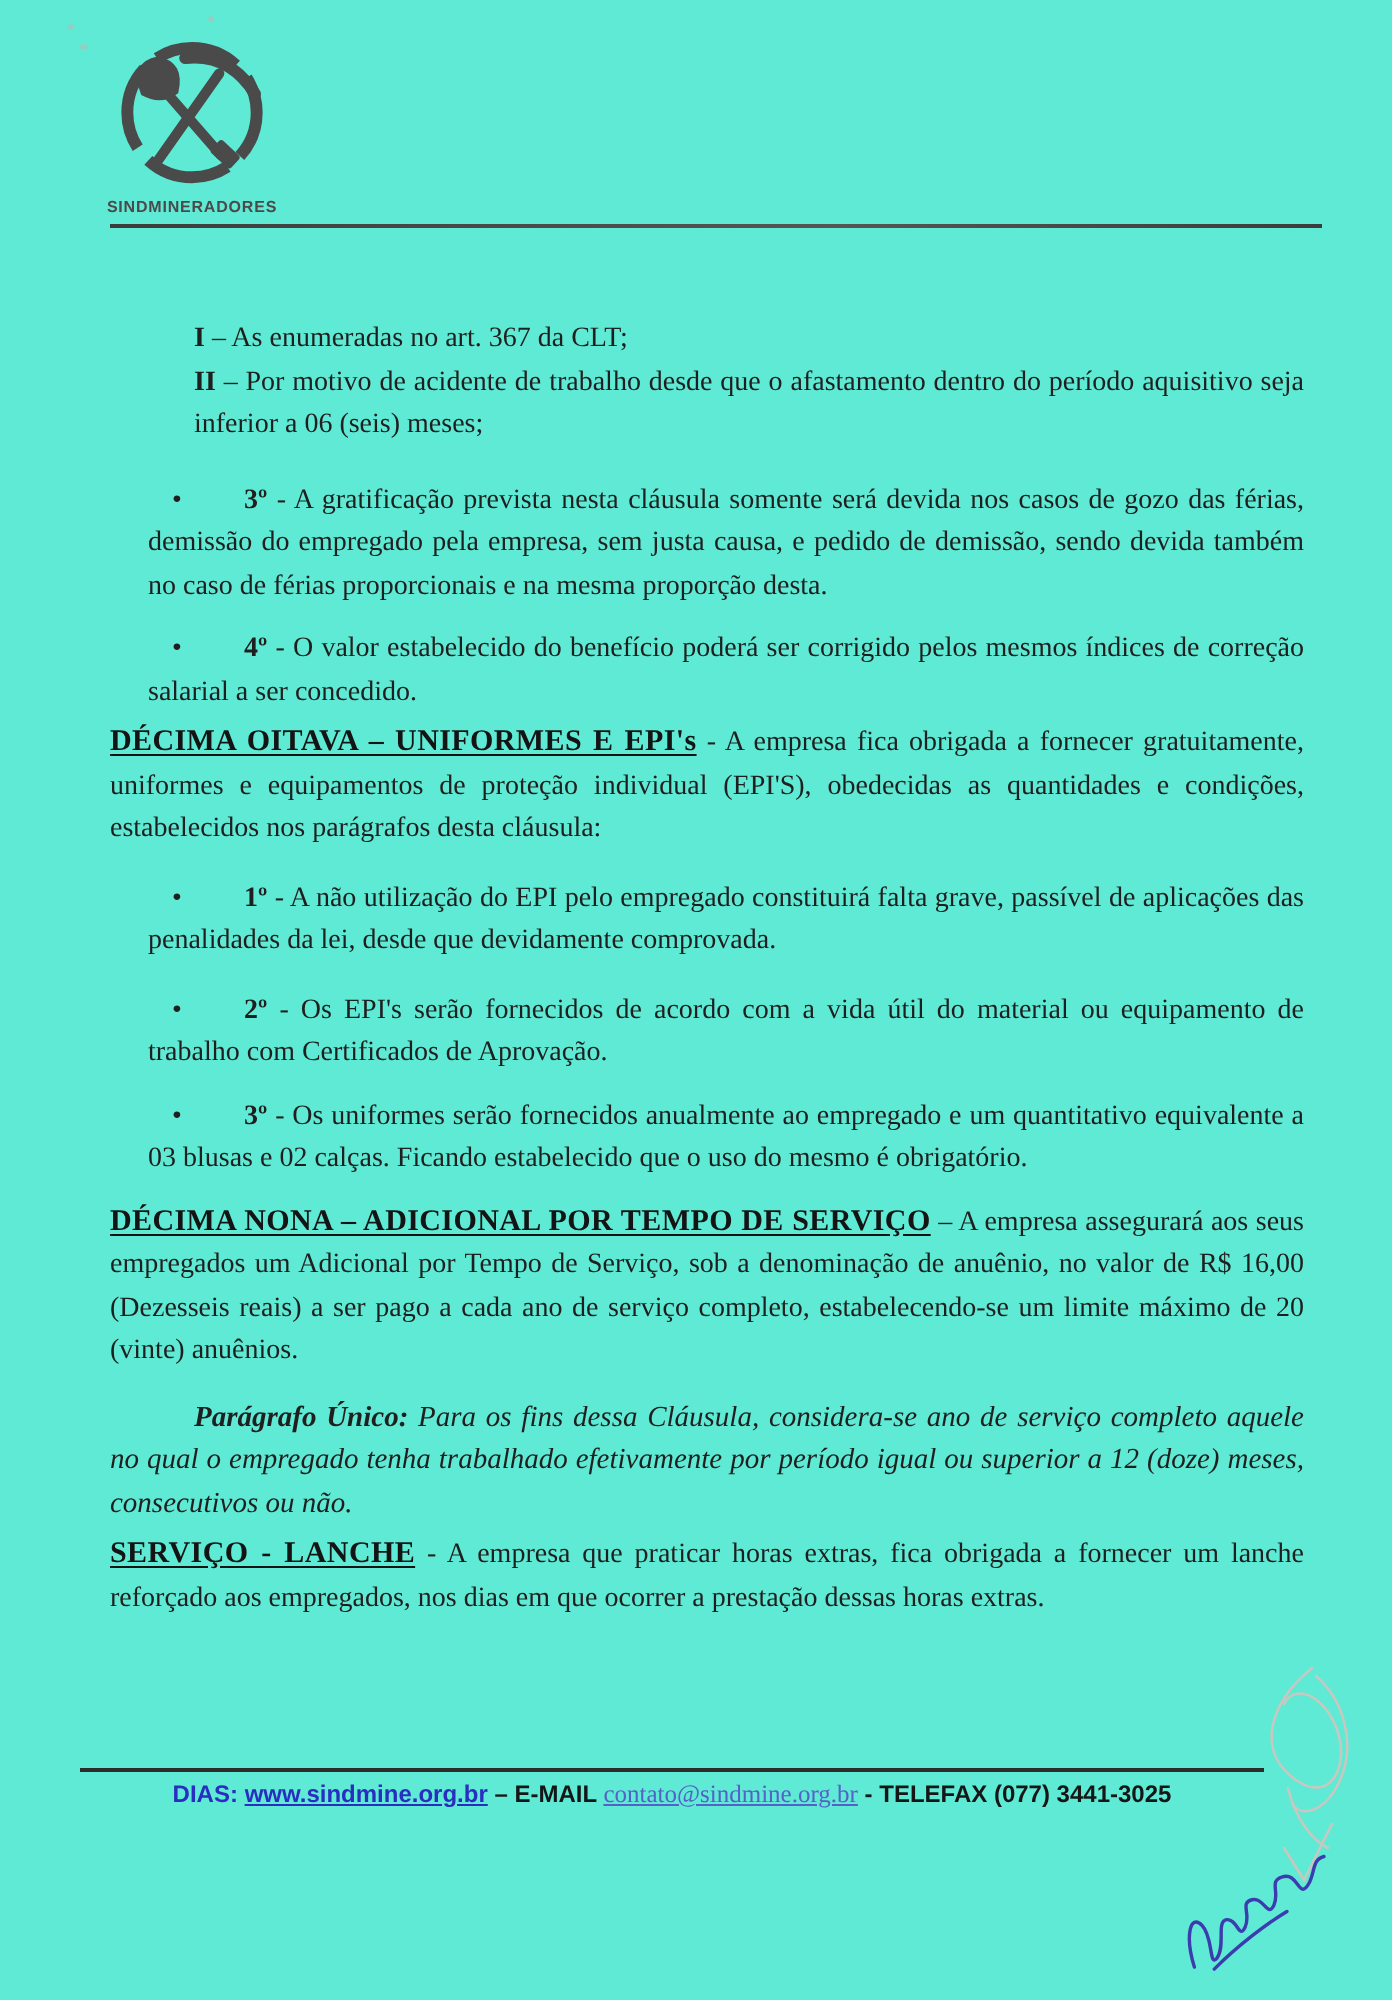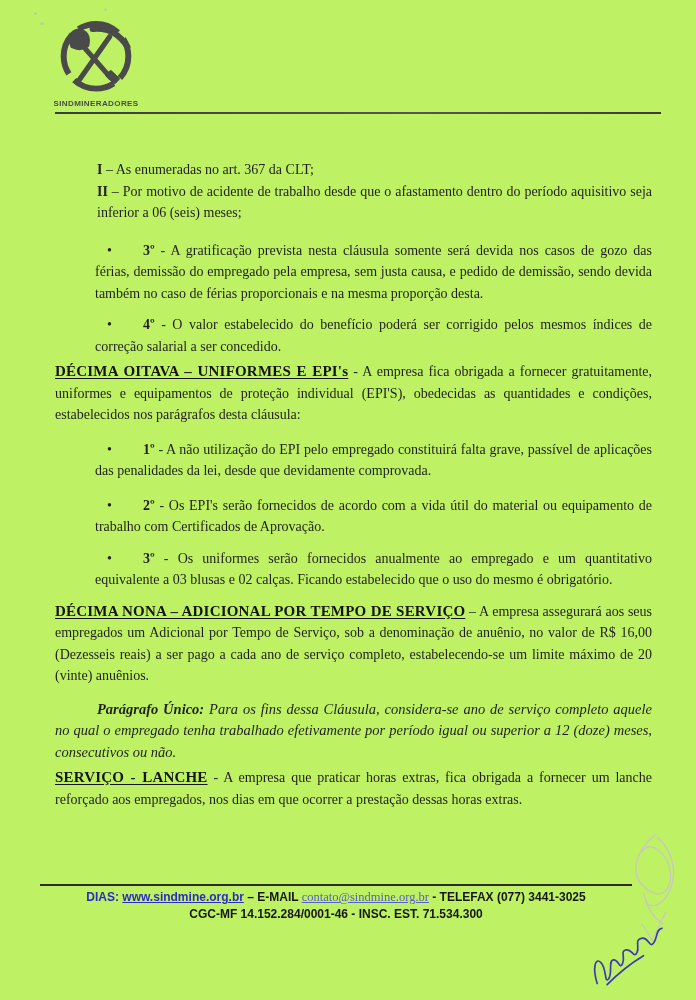--- a/index.html
+++ b/index.html
@@ -1,17 +1,17 @@
 <!DOCTYPE html>
 <html lang="pt"><head>
 <meta charset="utf-8">
 <style>
   html,body{margin:0;padding:0;background:#e8e8e8;}
   .page{
-    position:relative;width:696px;height:1000px;background:#bef264;
+    position:relative;width:696px;height:1000px;background:#5eead4;
     overflow:hidden;font-family:"Liberation Serif",serif;color:#1f1f1f;
     margin:0 auto;
   }
   
   .logo-wrap{position:absolute;left:53px;top:18px;width:86px;}
   .logo-svg{display:block;}
   .logo-text{
     font-family:"Liberation Sans",sans-serif;font-weight:bold;
     font-size:8px;letter-spacing:.4px;color:#4a4a4a;text-align:center;
     margin-top:1px;white-space:nowrap;
@@ -21,21 +21,21 @@
     background:linear-gradient(90deg,#3c3c3c,#555 60%,#3c3c3c);
   }
   
   .bodytext{
     position:absolute;left:55px;top:159px;width:597px;
     font-size:14px;line-height:21.5px;text-align:justify;
   }
   .para{margin:0;}
   .roman-block{margin-left:42px;margin-bottom:16px;}
   .rn{font-weight:bold;}
-  .bullet{margin-left:40px;}
+  .bullet{margin-left:19px;}
   .bdot{display:inline-block;width:48px;padding-left:12px;box-sizing:border-box;}
   .bnum{font-weight:bold;} .mb13{margin-bottom:13px;}
   .mb11{margin-bottom:11px;} .mb10{margin-bottom:10px;} .mb5{margin-bottom:5px;}
   .mb4{margin-bottom:4px;}
   .sec-head{
     font-weight:bold;font-size:15px;letter-spacing:.2px;
     text-decoration:underline;text-underline-offset:2px;color:#141414;
   }
   .unico{font-style:italic;text-indent:42px;font-size:14.5px;margin-top:12px;}
   .unico-lead{font-weight:bold;}
@@ -117,21 +117,20 @@
 
   <div class="footer">
     <div class="footer-rule"></div>
     <div>
       <span class="blue">DIAS:</span>
       <span class="blue u">www.sindmine.org.br</span>
       <span>– E-MAIL</span>
       <span class="email u">contato@sindmine.org.br</span>
       <span>- TELEFAX (077) 3441-3025</span>
     </div>
-    <div>CGC-MF 14.152.284/0001-46 - INSC. EST. 71.534.300</div>
   </div>
 
   <svg class="crease" width="96" height="125" viewBox="0 0 96 125">
     <g fill="none" stroke="#c8c8c0" stroke-width="1.3" stroke-linecap="round">
       <path d="M58,2 C36,20 30,44 50,58 C70,72 80,44 66,24 C58,13 48,12 44,20"></path>
       <path d="M60,6 C74,18 80,40 72,58 C66,72 54,78 48,70"></path>
       <path d="M46,62 C50,78 58,88 66,92"></path>
       <path d="M44,92 L54,108 L68,80"></path>
     </g>
   </svg>

